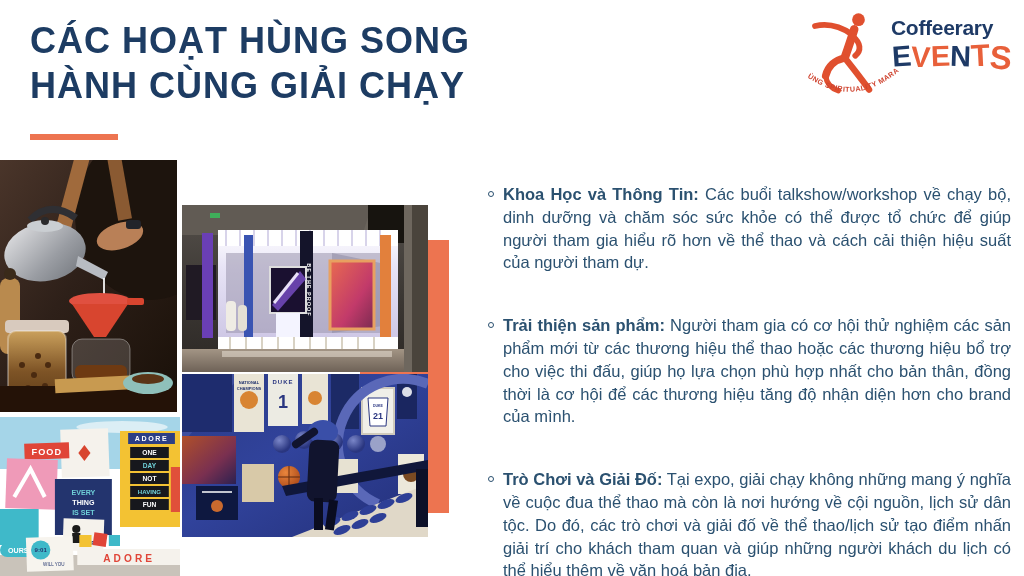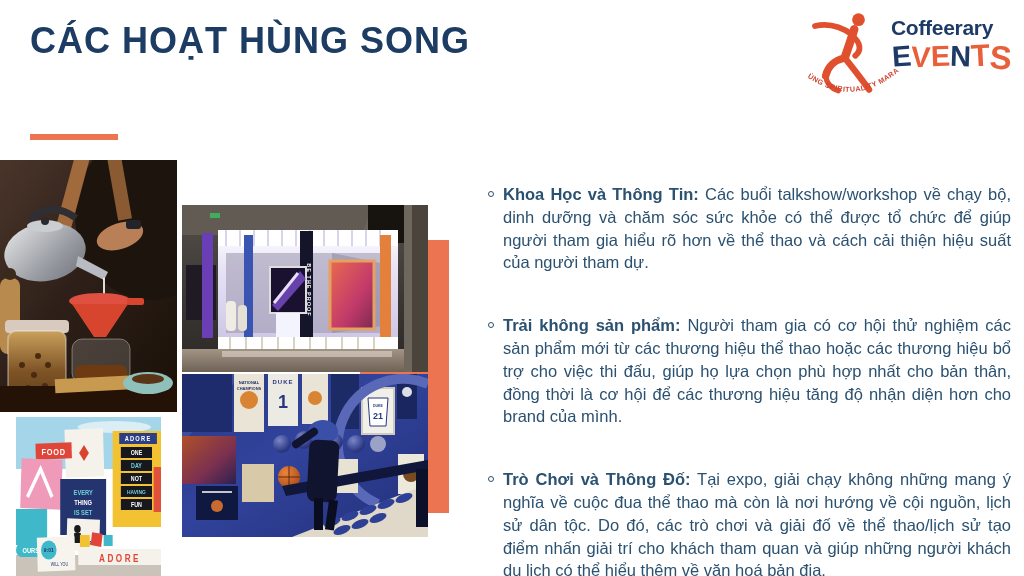--- a/index.html
+++ b/index.html
@@ -28,21 +28,21 @@
   .ev0{color:#1e3a66;transform:rotate(-4deg);}
   .ev1{color:#e8603a;transform:rotate(3deg) translateY(1px);}
   .ev2{color:#e8603a;transform:rotate(-2deg);}
   .ev3{color:#1e3a66;transform:rotate(2deg);}
   .ev4{color:#e8603a;font-size:31px;transform:rotate(-3deg);}
   .ev5{color:#e8603a;font-size:33px;transform:rotate(4deg) translateY(2px);}
   
   .photo{position:absolute;overflow:hidden;z-index:1;}
   .photo svg{display:block;width:100%;height:100%;}
   .photo-coffee{left:0;top:160px;width:177px;height:252px;}
-  .photo-display{left:16px;top:417px;width:145px;height:159px;}
+  .photo-display{left:0;top:417px;width:180px;height:159px;}
   .photo-expo{left:182px;top:205px;width:246px;height:167px;}
   .photo-museum{left:182px;top:374px;width:246px;height:163px;}
   .accent-rect{position:absolute;left:360px;top:240px;width:89px;height:273px;background:#ed7450;z-index:0;}
   
   .content{position:absolute;left:462px;top:143px;width:549px;color:#2b5170;}
   .intro{
     margin:0;font-style:italic;font-size:17px;line-height:27.5px;text-align:justify;
   }
   .bullets{margin-top:5px;margin-left:26px;}
   .bullet{display:flex;margin-top:40px;}
@@ -53,20 +53,21 @@
   .bullet-text{flex:1;font-size:16.5px;line-height:22.8px;text-align:justify;}
   .bullet-text b{font-weight:700;}
 </style>
 </head>
 <body>
 
 <div class="slide">
 
   <div class="title">
     <div>CÁC HOẠT HÙNG SONG</div>
+    <div>HÀNH CÙNG GIẢI CHẠY</div>
   </div>
   <div class="title-underline"></div>
 
   <div class="marathon-logo">
     <svg viewBox="0 0 100 100">
       <g stroke="#e0502f" fill="none" stroke-linecap="round">
         <circle cx="58" cy="11" r="6" fill="#e0502f" stroke="none"></circle>
         <path d="M54 20 C51 30 48 38 45 47" stroke-width="8"></path>
         <path d="M52 25 C42 18 30 14 17 17" stroke-width="5.5"></path>
         <path d="M53 27 C60 33 61 40 55 45" stroke-width="5.5"></path>
@@ -362,27 +363,27 @@
       <div class="bullet">
         <span class="marker"></span>
         <div class="bullet-text">
           <b>Khoa Học và Thông Tin:</b>
           <span>Các buổi talkshow/workshop về chạy bộ, dinh dưỡng và chăm sóc sức khỏe có thể được tổ chức để giúp người tham gia hiểu rõ hơn về thể thao và cách cải thiện hiệu suất của người tham dự.</span>
         </div>
       </div>
       <div class="bullet">
         <span class="marker"></span>
         <div class="bullet-text">
-          <b>Trải không sản phẩm:</b>
+          <b>Trải thiện sản phẩm:</b>
           <span>Người tham gia có cơ hội thử nghiệm các sản phẩm mới từ các thương hiệu thể thao hoặc các thương hiệu bổ trợ cho việc thi đấu, giúp họ lựa chọn phù hợp nhất cho bản thân, đồng thời là cơ hội để các thương hiệu tăng độ nhận diện hơn cho brand của mình.</span>
         </div>
       </div>
       <div class="bullet">
         <span class="marker"></span>
         <div class="bullet-text">
-          <b>Trò Chơi và Thông Đố:</b>
+          <b>Trò Chơi và Giải Đố:</b>
           <span>Tại expo, giải chạy không những mang ý nghĩa về cuộc đua thể thao mà còn là nơi hướng về cội nguồn, lịch sử dân tộc. Do đó, các trò chơi và giải đố về thể thao/lịch sử tạo điểm nhấn giải trí cho khách tham quan và giúp những người khách du lịch có thể hiểu thêm về văn hoá bản địa.</span>
         </div>
       </div>
     </div>
   </div>
 
 </div>
 
 </body></html>

